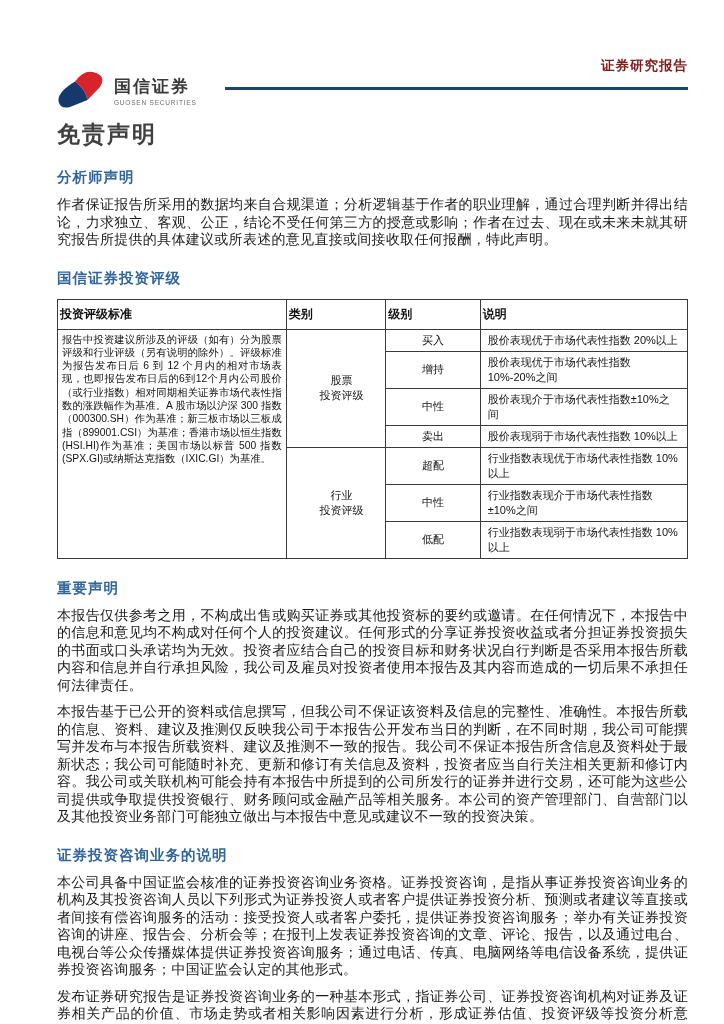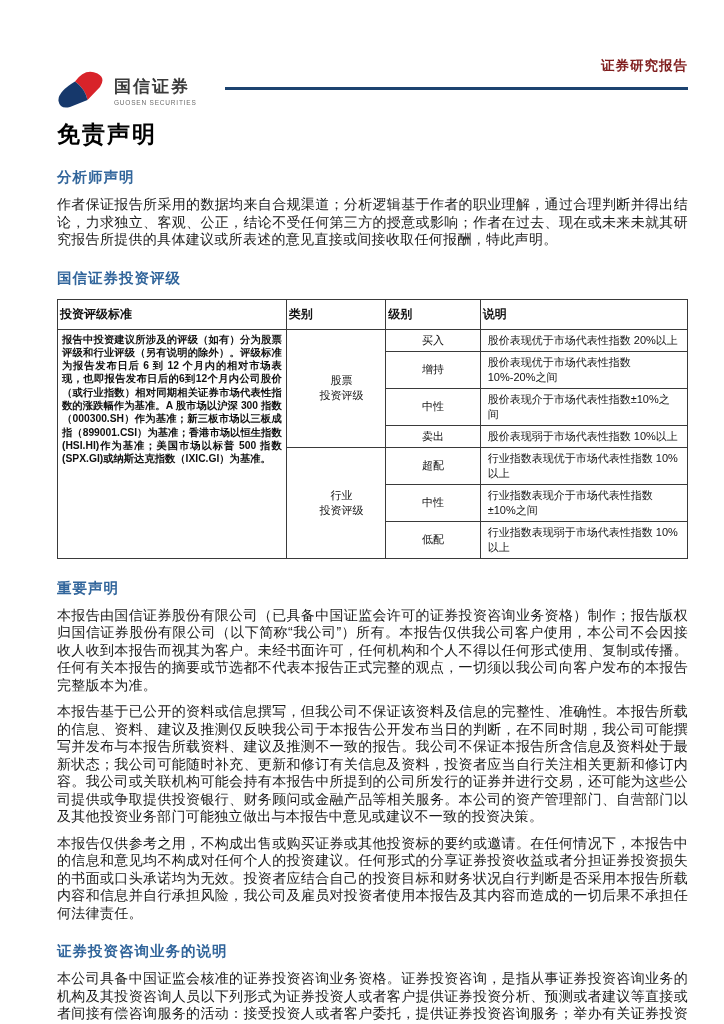--- a/index.html
+++ b/index.html
@@ -21,21 +21,21 @@
   .brand-cn { font-size:17px; font-weight:bold; color:#3a3a3a; letter-spacing:2px; line-height:20px; }
   .brand-en { font-size:6.5px; color:#6b6b6b; letter-spacing:0.8px; margin-top:2px; }
   .header-right {
     flex:1; border-bottom:3px solid #1c4370;
     text-align:right; padding-top:10px;
   }
   .report-type { font-size:13.5px; font-weight:bold; color:#7f1d1d; letter-spacing:1px; }
 
   
   h1.page-title {
-    font-size:23px; font-weight:bold; color:#000000;
+    font-size:23px; font-weight:bold; color:#404040;
     letter-spacing:2px; margin:30px 0 0 0; line-height:28px;
   }
   h2.section-heading {
     font-size:14.5px; font-weight:bold; color:#31659b;
     letter-spacing:1px; margin:20px 0 10px 0; line-height:18px;
   }
   
   p.body-text {
     font-size:14px; line-height:17.5px; margin:0 0 9px 0;
     text-align:justify; color:#1a1a1a; letter-spacing:0.3px;
@@ -50,21 +50,21 @@
   table.rating-table col.c2 { width:15.8%; }
   table.rating-table col.c3 { width:15.0%; }
   table.rating-table col.c4 { width:32.9%; }
   table.rating-table th, table.rating-table td { border:1px solid #3a3a3a; }
   table.rating-table th {
     font-size:12px; font-weight:bold; text-align:left;
     padding:6px 2px; color:#111;
   }
   td.criteria-cell {
     font-size:10.3px; line-height:13.3px; padding:3px 4px;
-    text-align:justify; vertical-align:top; color:#111;font-weight:bold;
+    text-align:justify; vertical-align:top; color:#111;
   }
   td.category-cell {
     text-align:center; vertical-align:middle; font-size:11px;
     line-height:15px; white-space:pre-line; color:#111;padding-left:12px;
   }
   td.level-cell { text-align:center; font-size:11px; padding:3px 2px; color:#111;margin-top:38px; }
   td.desc-cell { font-size:11px; padding:3px 7px; text-align:left; color:#111; }
   tbody tr.rt-row { height:19px; }
 
   .section-block { margin-top:2px; }
@@ -147,23 +147,22 @@
         <tr class="rt-row">
           <td class="level-cell">低配</td>
           <td class="desc-cell">行业指数表现弱于市场代表性指数 10%以上</td>
         </tr>
       </tbody>
     </table>
   </div>
 
   <div class="section-block">
     <h2 class="section-heading">重要声明</h2>
-    <p class="body-text">本报告由国信证券股份有限公司（已具备中国证监会许可的证券投资咨询业务资格）制作；报告版权归国信证券股份有限公司（以下简称“我公司”）所有。本报告仅供我公司客户使用，本公司不会因接收人收到本报告而视其为客户。未经书面许可，任何机构和个人不得以任何形式使用、复制或传播。任何有关本报告的摘要或节选都不代表本报告正式完整的观点，一切须以我公司向客户发布的本报告完整版本为准。</p>
+    <p class="body-text">本报告仅供参考之用，不构成出售或购买证券或其他投资标的要约或邀请。在任何情况下，本报告中的信息和意见均不构成对任何个人的投资建议。任何形式的分享证券投资收益或者分担证券投资损失的书面或口头承诺均为无效。投资者应结合自己的投资目标和财务状况自行判断是否采用本报告所载内容和信息并自行承担风险，我公司及雇员对投资者使用本报告及其内容而造成的一切后果不承担任何法律责任。</p>
     <p class="body-text">本报告基于已公开的资料或信息撰写，但我公司不保证该资料及信息的完整性、准确性。本报告所载的信息、资料、建议及推测仅反映我公司于本报告公开发布当日的判断，在不同时期，我公司可能撰写并发布与本报告所载资料、建议及推测不一致的报告。我公司不保证本报告所含信息及资料处于最新状态；我公司可能随时补充、更新和修订有关信息及资料，投资者应当自行关注相关更新和修订内容。我公司或关联机构可能会持有本报告中所提到的公司所发行的证券并进行交易，还可能为这些公司提供或争取提供投资银行、财务顾问或金融产品等相关服务。本公司的资产管理部门、自营部门以及其他投资业务部门可能独立做出与本报告中意见或建议不一致的投资决策。</p>
-    <p class="body-text">本报告仅供参考之用，不构成出售或购买证券或其他投资标的要约或邀请。在任何情况下，本报告中的信息和意见均不构成对任何个人的投资建议。任何形式的分享证券投资收益或者分担证券投资损失的书面或口头承诺均为无效。投资者应结合自己的投资目标和财务状况自行判断是否采用本报告所载内容和信息并自行承担风险，我公司及雇员对投资者使用本报告及其内容而造成的一切后果不承担任何法律责任。</p>
   </div>
 
   <div class="section-block">
     <h2 class="section-heading">证券投资咨询业务的说明</h2>
     <p class="body-text">本公司具备中国证监会核准的证券投资咨询业务资格。证券投资咨询，是指从事证券投资咨询业务的机构及其投资咨询人员以下列形式为证券投资人或者客户提供证券投资分析、预测或者建议等直接或者间接有偿咨询服务的活动：接受投资人或者客户委托，提供证券投资咨询服务；举办有关证券投资咨询的讲座、报告会、分析会等；在报刊上发表证券投资咨询的文章、评论、报告，以及通过电台、电视台等公众传播媒体提供证券投资咨询服务；通过电话、传真、电脑网络等电信设备系统，提供证券投资咨询服务；中国证监会认定的其他形式。</p>
     <p class="body-text">发布证券研究报告是证券投资咨询业务的一种基本形式，指证券公司、证券投资咨询机构对证券及证券相关产品的价值、市场走势或者相关影响因素进行分析，形成证券估值、投资评级等投资分析意见，制作证券研究报告，并向客户发布的行为。</p>
   </div>
 
 </div>
 

